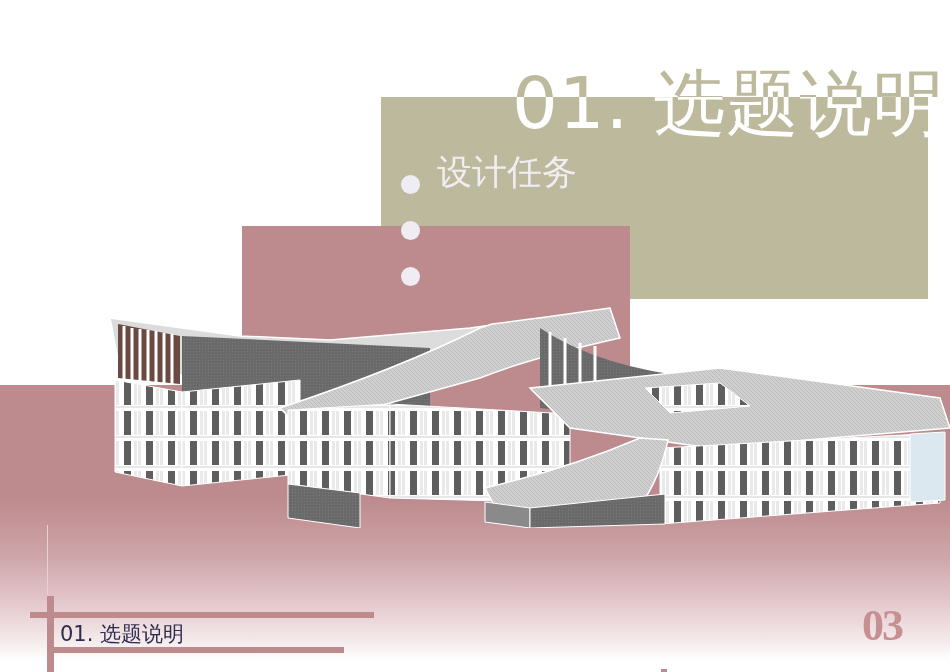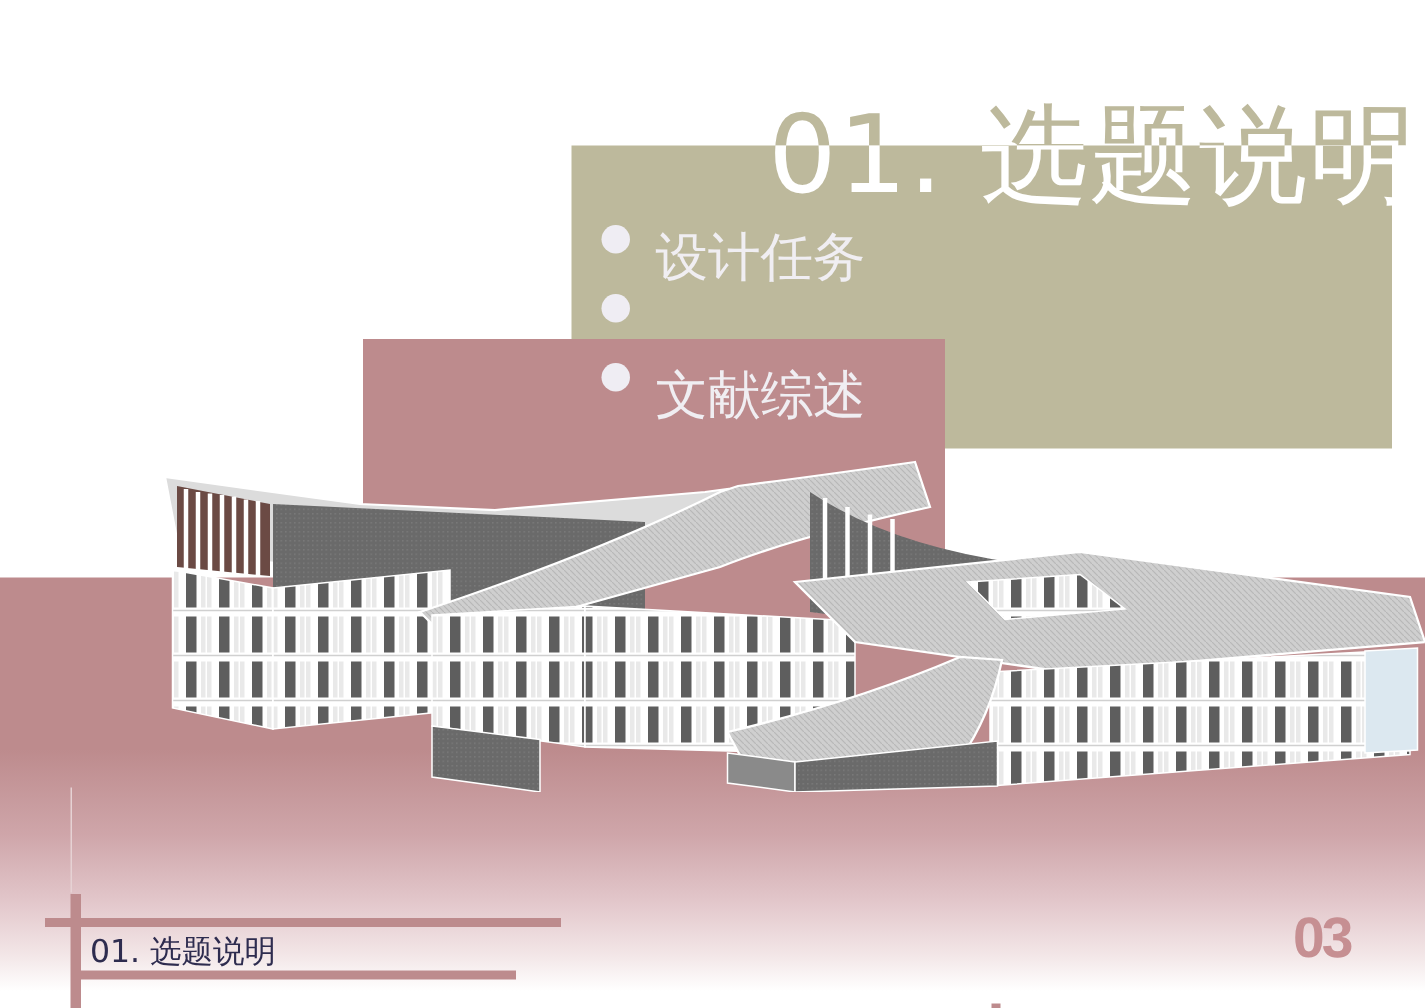--- a/index.html
+++ b/index.html
@@ -25,38 +25,38 @@
     .title {
       position: absolute; left: 512px; top: 58px;
       font-size: 72px; line-height: 90px; white-space: nowrap; letter-spacing: 1px;
       font-family: "DejaVu Sans", sans-serif; font-weight: 400;
     }
     .title.upper { color: #bdb99c; clip-path: inset(0 0 51px 0); }
     .title.lower { color: #ffffff; clip-path: inset(39px 0 0 0); }
 
     .bullets { left: 398px; top: 150px; }
     .bullet {
-      display: flex; align-items: flex-start; height: 44px; margin-bottom: 2px;
+      display: flex; align-items: flex-end; height: 44px; margin-bottom: 2px;
       color: #f0eef2; font-size: 35px; line-height: 44px; white-space: nowrap;
     }
     .dot { width: 19px; height: 19px; border-radius: 50%; background: #efedf3; margin-right: 17px; margin-left: 3px; flex: none; }
 
     .building { left: 100px; top: 288px; width: 850px; height: 240px; }
 
     
     .f-vert { left: 47px; top: 596px; width: 7px; height: 76px; background: #bd8b8d; }
     .f-line1 { left: 30px; top: 612px; width: 344px; height: 6px; background: #bd8b8d; }
     .f-line2 { left: 54px; top: 647px; width: 290px; height: 6px; background: #bd8b8d; }
     .f-thin { left: 47px; top: 525px; width: 1px; height: 70px; background: #e6d2d4; }
     .footer-text {
       left: 60px; top: 621px; font-size: 21px; line-height: 26px; color: #2e2c4f; white-space: nowrap;
     }
     .page-num {
-      left: 862px; top: 596px; font-size: 38px; line-height: 60px; font-weight: 700;
-      color: #c68f92; font-family: Liberation Sans, sans-serif; letter-spacing: -2px;
+      left: 862px; top: 596px; font-size: 44px; line-height: 60px; font-weight: 700;
+      color: #c68f92; font-family: Liberation Serif, serif; letter-spacing: -2px;
     }
     .tiny-dash { left: 661px; top: 669px; width: 6px; height: 3px; background: #bd8b8d; }
   </style>
 </head>
 <body>
 
 <div class="abs band"></div>
 <div class="abs olive-block"></div>
 <div class="abs pink-block"></div>
 
@@ -124,21 +124,20 @@
 <div class="abs bullets">
   <div class="bullet">
     <span class="dot"></span>
     <span>设计任务</span>
   </div>
   <div class="bullet">
     <span class="dot"></span>
   </div>
   <div class="bullet">
     <span class="dot"></span>
-    <span>文献综述</span>
   </div>
 </div>
 
 <div class="abs f-thin"></div>
 <div class="abs f-vert"></div>
 <div class="abs f-line1"></div>
 <div class="abs f-line2"></div>
 <div class="abs footer-text">01. 选题说明</div>
 <div class="abs page-num">03</div>
 <div class="abs tiny-dash"></div>

